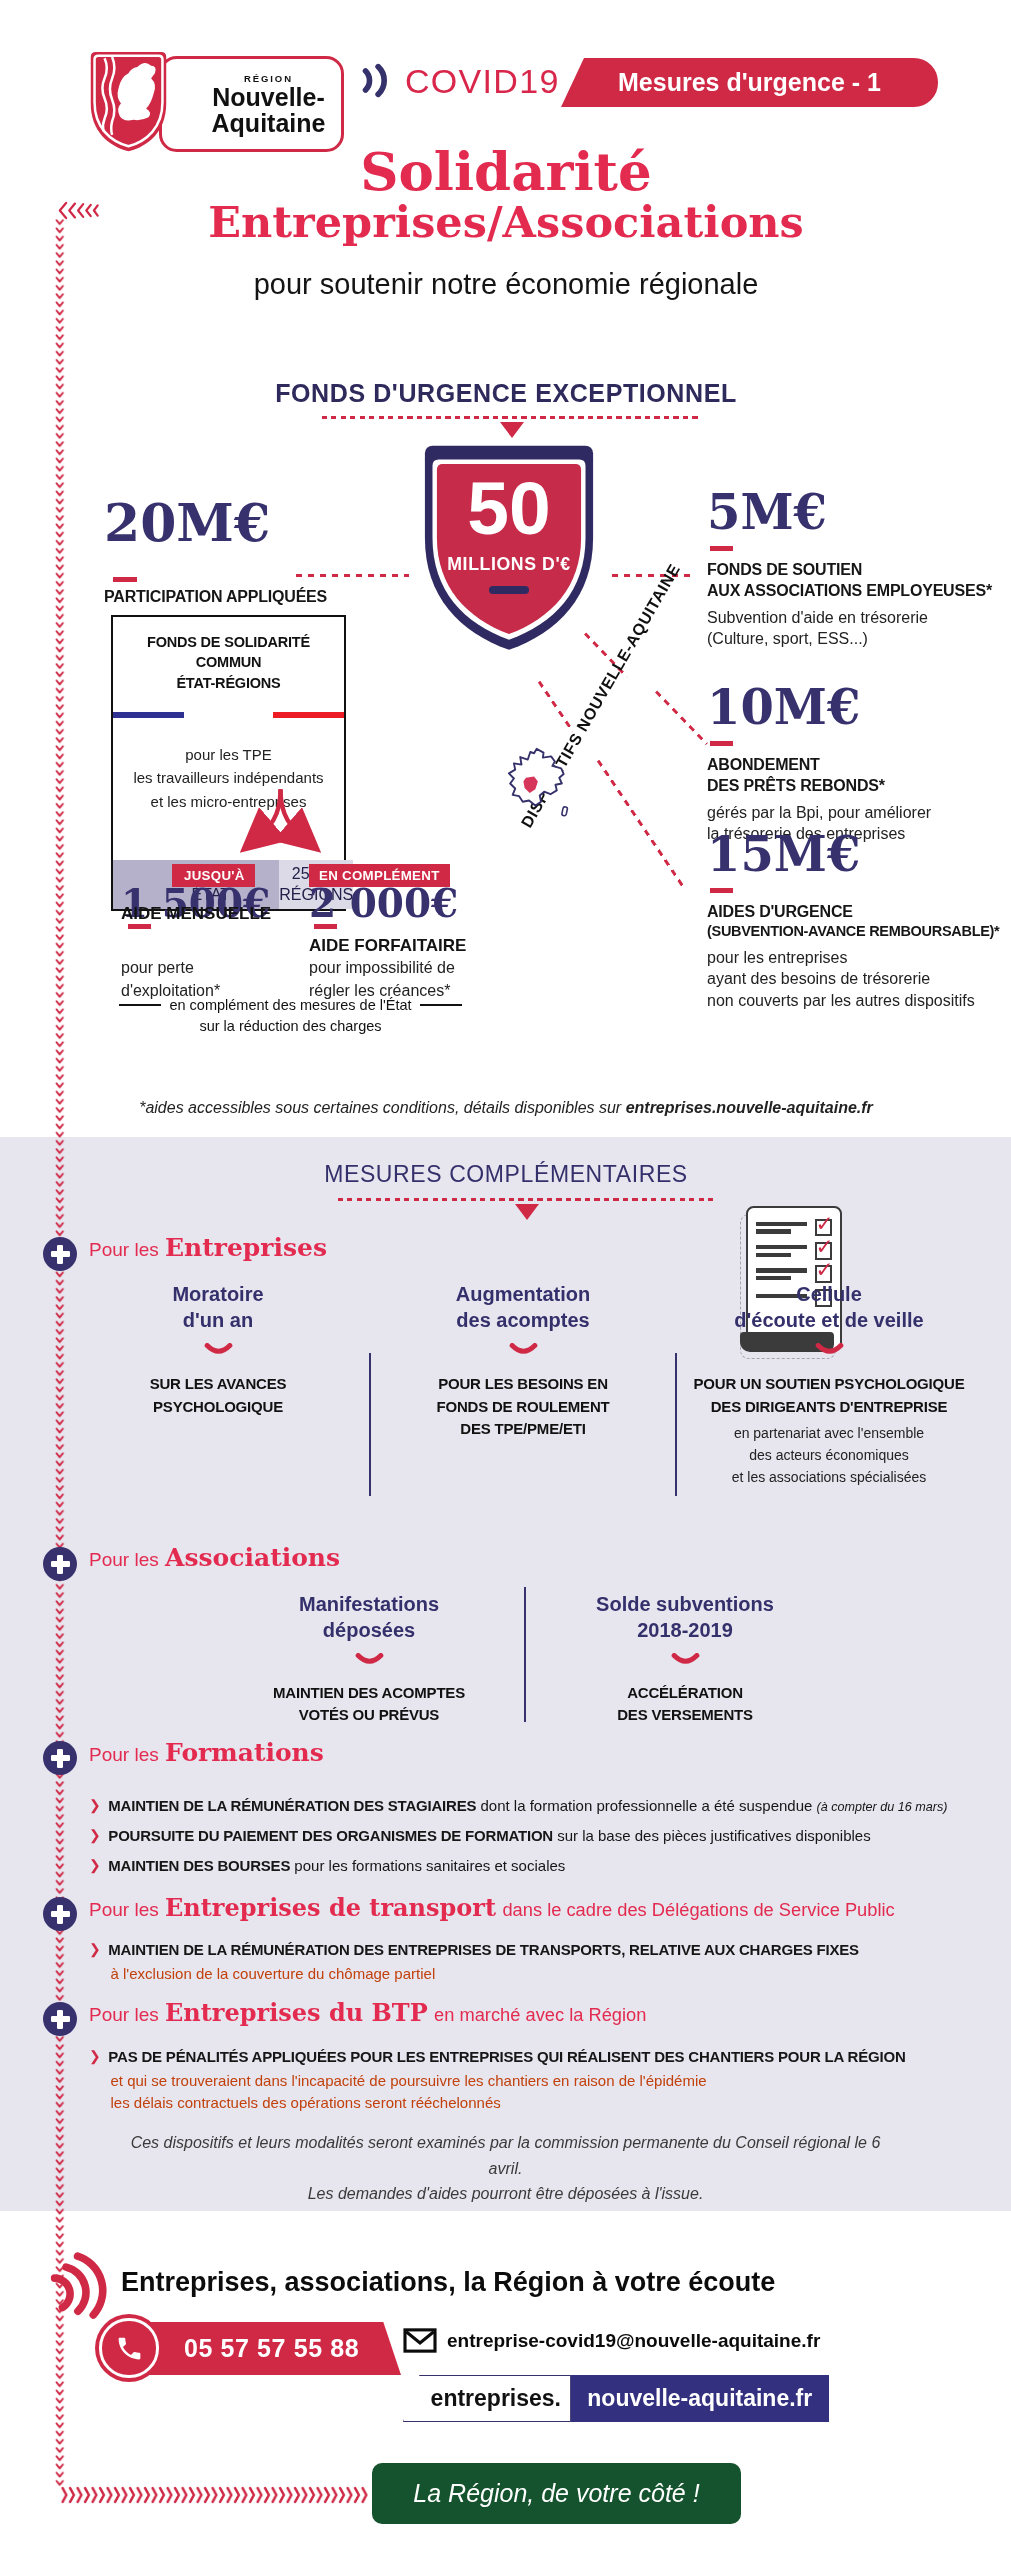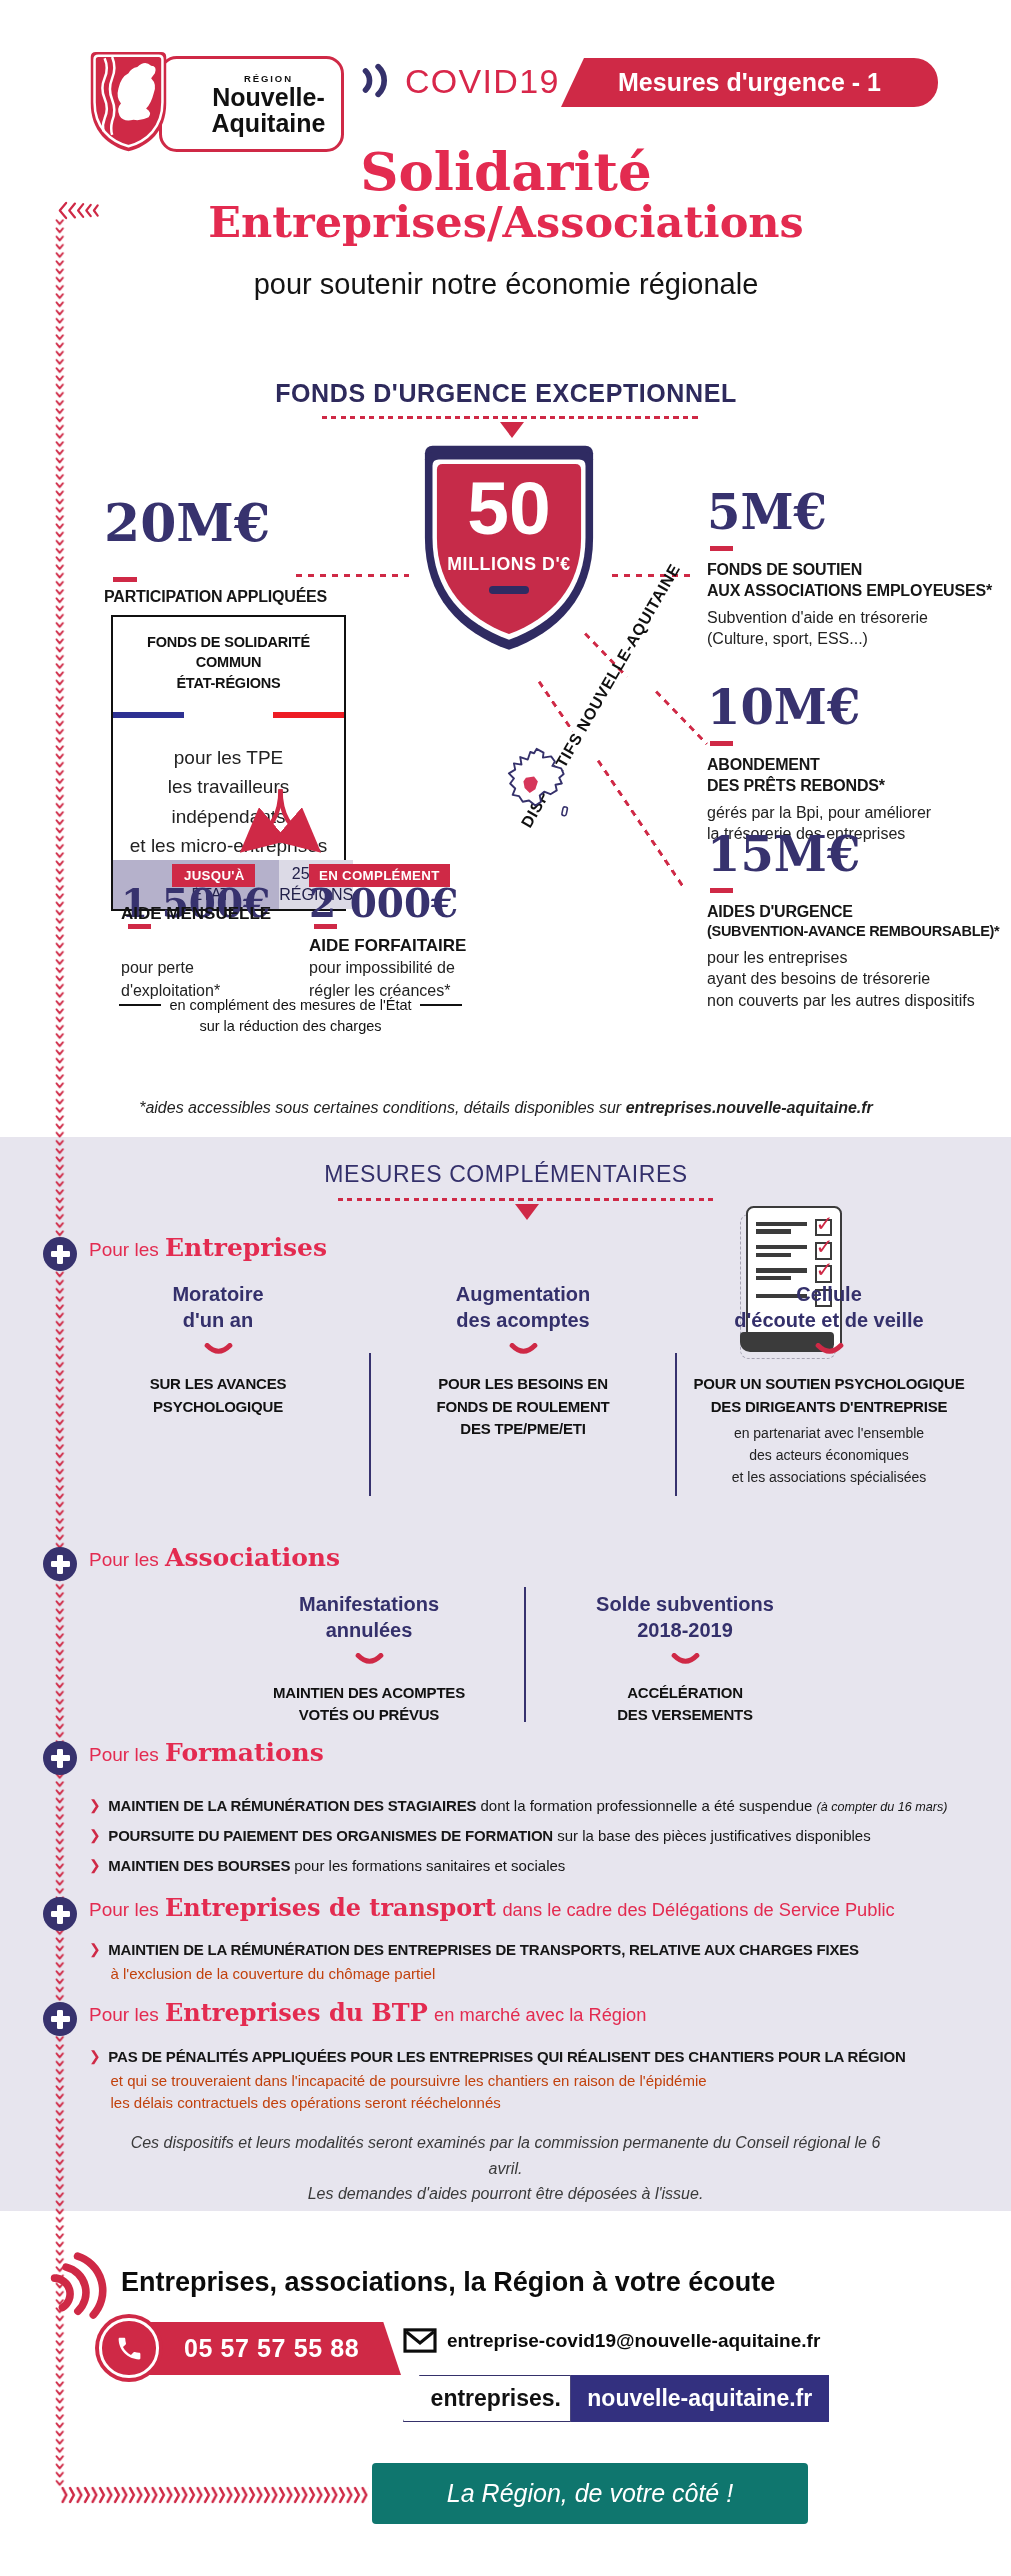--- a/index.html
+++ b/index.html
@@ -48,21 +48,21 @@
   .dash { height:3.2px; background:repeating-linear-gradient(90deg,#cf2946 0 6.3px,transparent 6.3px 12px);
     transform-origin:left center; }
 
   .rot-label { left:601px; top:696px; transform:translate(-50%,-50%) rotate(-60deg);
     font-size:16px; font-weight:bold; color:#101010; letter-spacing:0.6px; white-space:nowrap; }
 
   .solid-box { left:111px; top:615px; width:235px; height:296px; border:2.5px solid #101010; background:#fff; }
   .sb-title { position:absolute; top:15px; left:0; width:100%; text-align:center;
     font-size:14.5px; font-weight:bold; color:#111; line-height:1.4; letter-spacing:-0.2px; }
   .sb-bar { position:absolute; top:95px; width:71px; height:6.3px; }
-  .sb-aud { position:absolute; top:126px; left:0; width:100%; text-align:center; font-size:19px; color:#222; line-height:1.55; }
+  .sb-aud { position:absolute; top:126px; left:0; width:100%; text-align:center; font-size:15px; color:#222; line-height:1.55; }
   .sb-band { position:absolute; bottom:0; left:0; width:100%; height:49px; display:flex; }
   .sb-band > div { display:flex; flex-direction:column; justify-content:center; align-items:center;
     font-size:16px; color:#22204a; line-height:1.3; }
   .sb-state { flex:0 0 72%; background:#b5b1cb;padding-left:29px; }
   .sb-regions { flex:1; background:#dcdae6; }
 
   .aid-badge { background:#cf2946; color:#fff; font-size:13.3px; font-weight:bold; padding:3.8px 10px; letter-spacing:0.3px; }
   .aid-amount { font-size:39px; color:#37326e; line-height:1; }
   .aid-label { font-size:17px; font-weight:bold; color:#131313; }
   .aid-desc { font-size:16px; color:#222; line-height:1.42; }
@@ -123,21 +123,21 @@
     color:#fff; font-size:25px; font-weight:bold; line-height:53px; padding-left:56px; letter-spacing:0.6px; }
   .phone-circle { left:95px; top:2314px; width:68px; height:68px; background:#cf2946; border-radius:50%; z-index:2; }
   .phone-ring { position:absolute; inset:4.4px; border:3.2px solid #fff; border-radius:50%;
     display:flex; align-items:center; justify-content:center; }
   .email-row { left:403px; top:2328px; display:flex; align-items:center; gap:10px; }
   .email-txt { font-size:19px; font-weight:bold; color:#0b0b0b; }
   .site-bar { left:403px; top:2375px; display:flex; height:47px; }
   .site-left { background:#fff; border:1.3px solid #35316b; clip-path:polygon(16.4px 0,100% 0,100% 100%,0 100%);
     font-size:23px; font-weight:bold; color:#111; line-height:44px; padding:0 8.9px 0 26.6px; }
   .site-right { background:#33307f; font-size:23px; font-weight:bold; color:#fff; line-height:47px; padding:0 16.4px; }
-  .tagline { left:372px; top:2463px; width:436px; height:61px; background:#0f766e; border-radius:4px;
+  .tagline { left:372px; top:2463px; width:369px; height:61px; background:#14532d; border-radius:10px;
     display:flex; align-items:center; justify-content:center;
     font-size:25px; font-style:italic; font-weight:500; color:#fff; }
 
   
   .clipboard { left:746px; top:1206px; width:96px; height:145px; z-index:2; }
   .clip-dash { position:absolute; left:-6.3px; top:7.6px; width:100%; height:100%;
     border:1.9px dashed #a7a4b4; border-radius:8.9px; }
   .clip-paper { position:absolute; inset:0; background:#fff; border:2.5px solid #3b3b3b; border-radius:7.6px; padding-top:5px; }
   .clip-row { display:flex; align-items:center; justify-content:space-between; margin:5.7px 7.6px; }
   .clip-lines { flex:1; margin-right:7.6px; }
@@ -435,21 +435,21 @@
 
   <div class="plus-icon" style="left:43px;top:1547px;"></div>
   <div class="sec-head" style="left:89px;top:1543px;">
     <span class="sec-prefix">Pour les</span>
     <span class="sec-key serif">Associations</span>
   </div>
 
   <div class="mcol" style="left:233px;top:1591px;width:272px;">
     <div class="mcol-title">
       <span>Manifestations</span><br>
-      <span>annulées</span>
+      <span>déposées</span>
     </div>
     <svg class="mcol-chev" style="display:block;" width="29" height="12.6" viewBox="0 0 46 20">
         <path d="M5 4 Q23 22 41 4" stroke="#cf2946" stroke-width="8" fill="none" stroke-linecap="round"></path>
       </svg>
     <div class="mcol-cap" style="margin-top:16.4px;">
       <span>MAINTIEN DES ACOMPTES</span><br>
       <span>VOTÉS OU PRÉVUS</span>
     </div>
   </div>
 

